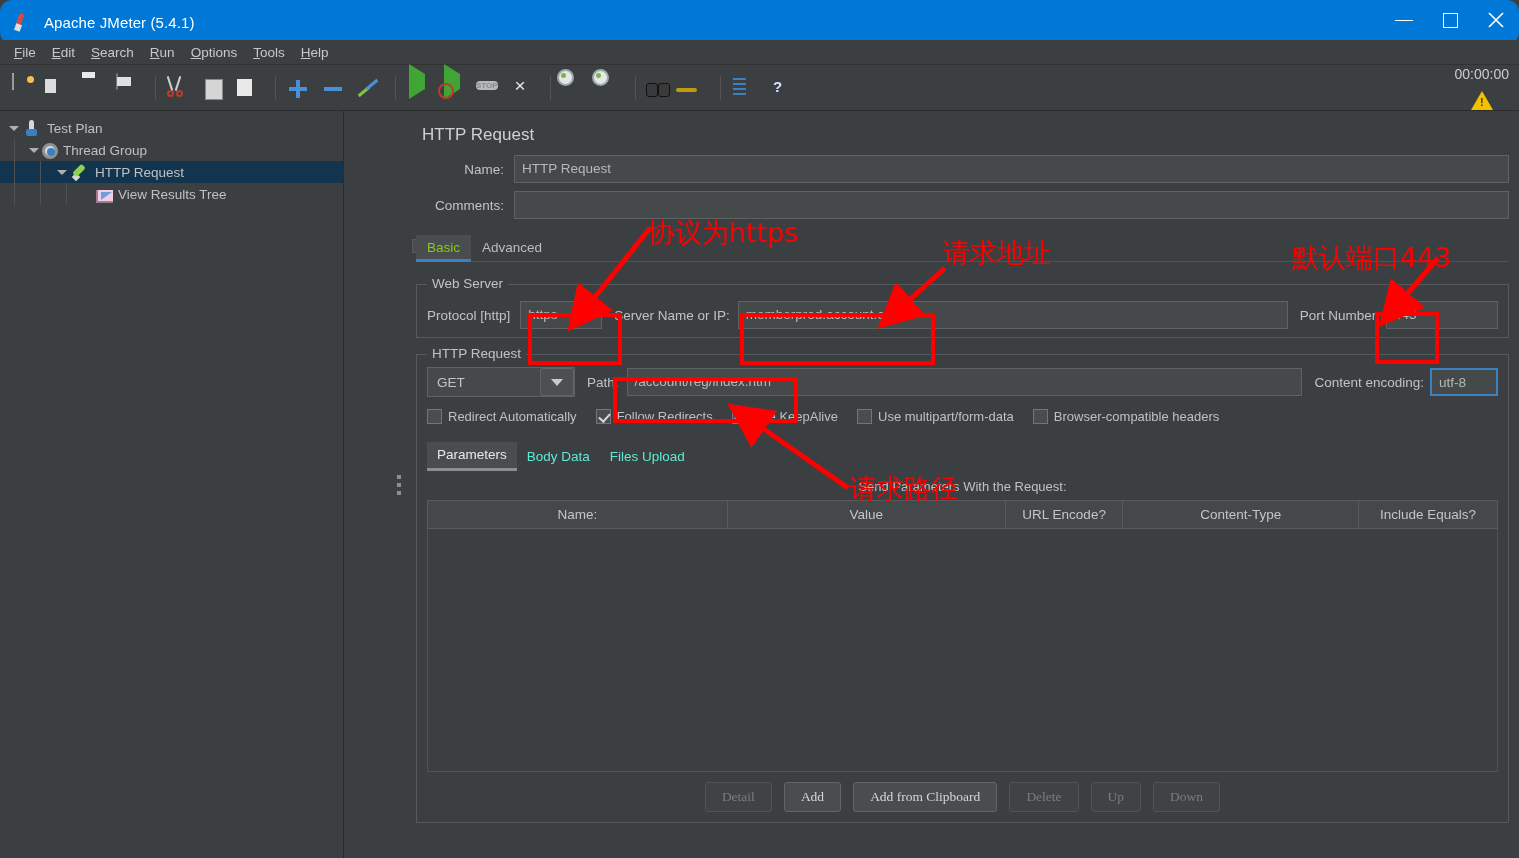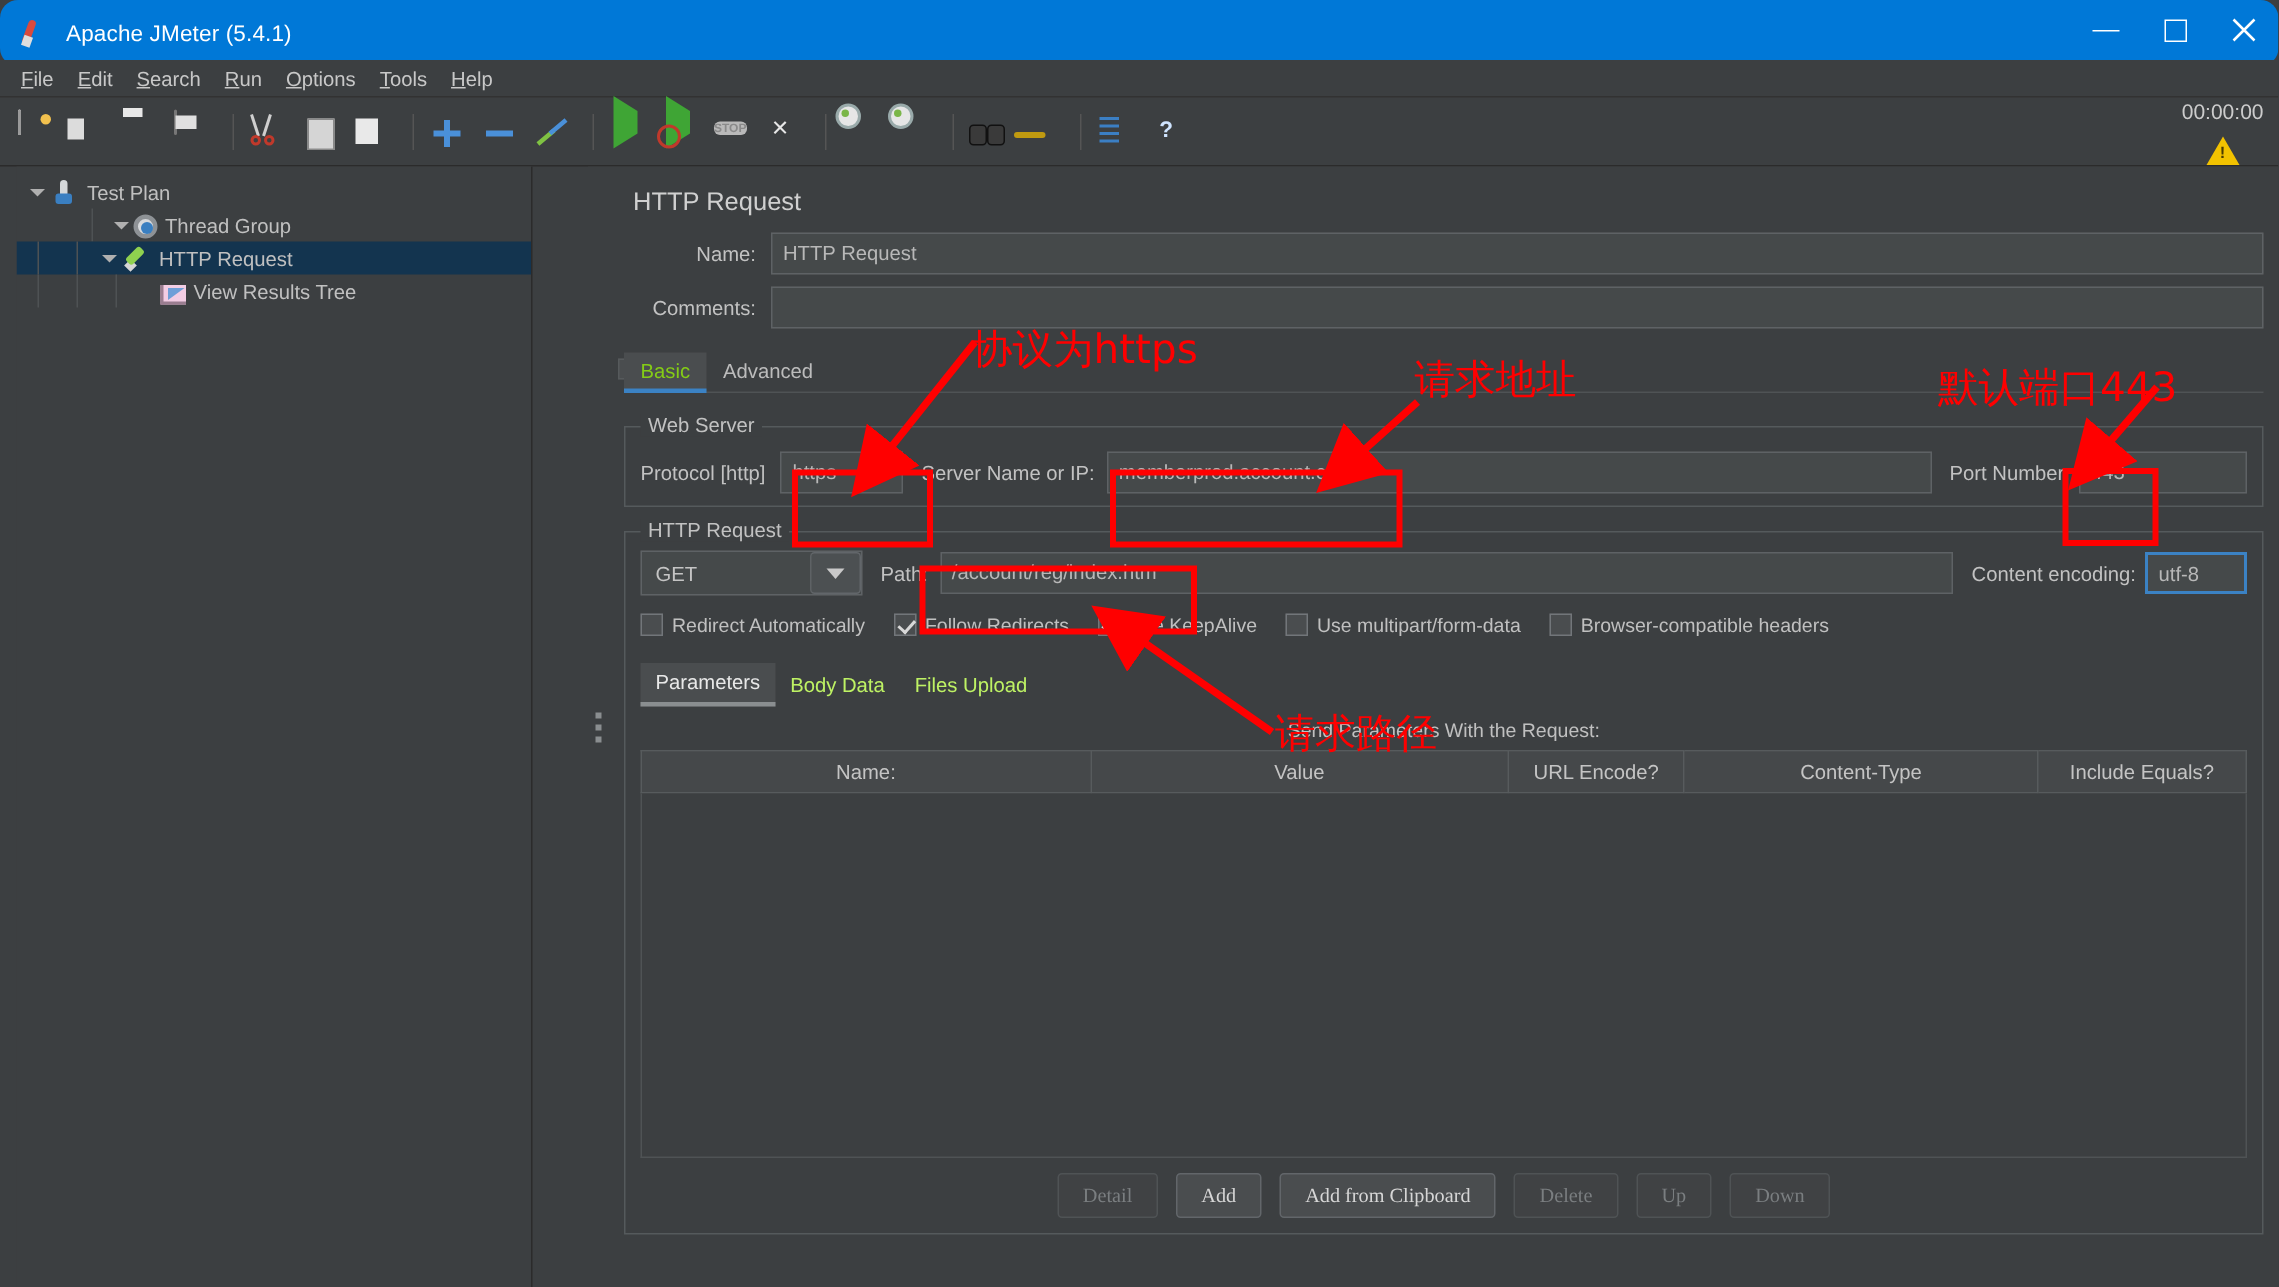--- a/index.html
+++ b/index.html
@@ -122,21 +122,21 @@
   }
   .warn-tri { width: 0; height: 0; border-left: 11px solid transparent; border-right: 11px solid transparent; border-bottom: 19px solid #f2c200; position: relative; }
   .warn-tri::after { content:"!"; position:absolute; left:-3px; top:5px; width:6px; text-align:center; color:#4a3b00; font-size:11px; font-weight:bold; }
   .ball { width: 25px; height: 25px; border-radius: 50%; background:
       radial-gradient(circle at 35% 30%, #fafafa, #c5c5c5 70%); position: relative; }
   .ball::before { content:""; position:absolute; left:9px; top:3px; width:7px; height:19px; background:#444; border-radius:4px;}
   .ball::after { content:""; position:absolute; left:3px; top:9px; width:19px; height:7px; background:#444; border-radius:4px;}
 
   
   #tree-panel {
-    position: absolute; left: 11px; top: 111px; width: 344px; height: 747px;
+    position: absolute; left: 0; top: 111px; width: 344px; height: 747px;
     background: #3c3f41; border-right: 1px solid #2b2b2b;
     padding-top: 6px; overflow: hidden;
   }
   .tree-row { height: 22px; display: flex; align-items: center; position: relative; font-size: 13.5px; color: #c0c0c0; }
   .tree-row.selected { background: #13344f; }
   .tw { width: 16px; height: 22px; display:flex;align-items:center;justify-content:center; }
   .chev { width: 0; height: 0; border-left: 5px solid transparent; border-right: 5px solid transparent; border-top: 5px solid #b0b0b0; }
   .guide { position:absolute; top:0; width:1px; height:22px; background:#4e5254; }
   .t-ic { width: 20px; height: 20px; margin-right: 5px; position: relative; }
   .ic-testplan::before{content:"";position:absolute;left:7px;top:2px;width:5px;height:11px;background:#d5d8da;border-radius:3px 3px 0 0;}
@@ -172,21 +172,21 @@
   
   #tabnav { position:absolute; left:6px; top:128px; width:40px; height:14px; background:#4a4d4f; display:flex; align-items:center; justify-content:center; gap:7px; border:1px solid #565a5c;}
   .arrow-up{width:0;height:0;border-left:5px solid transparent;border-right:5px solid transparent;border-bottom:6px solid #c9c9c9;}
   .arrow-dn{width:0;height:0;border-left:5px solid transparent;border-right:5px solid transparent;border-top:6px solid #c9c9c9;}
 
   
   .tabstrip { display: flex; align-items: flex-end; border-bottom: 1px solid #4f5355; }
   .tab { padding: 5px 11px 6px; font-size: 13.5px; color: #bcbcbc; position: relative; }
   .tab.active { background: #4a4d4f; color: #84cc16; }
   .tab.active::after { content:""; position:absolute; left:0; right:0; bottom:-1px; height:3px; background:#3b82c4; }
-  .tab2 { padding: 5px 10px 6px; font-size: 13.5px; color: #bef264; }
+  .tab2 { padding: 5px 10px 6px; font-size: 13.5px; color: #5eead4; }
   .tab2.active { background: #4a4d4f; color: #e8e8e8; border-bottom: 3px solid #8a8e90; }
 
   
   .groupbox { position: relative; border: 1px solid #555a5c; margin-top: 16px; padding: 14px 10px 10px; }
   .groupbox > .gb-title {
     position: absolute; top: -9px; left: 10px; background: #3c3f41;
     padding: 0 5px; font-size: 13.5px; color: #c2c2c2;
   }
 
   
@@ -308,21 +308,21 @@
   </div>
 
   <div id="tree-panel">
     <div class="tree-row" style="padding-left:6px;">
       <span class="tw">
           <span class="chev"></span>
         </span>
       <span class="t-ic ic-testplan"></span>
       <span>Test Plan</span>
     </div>
-    <div class="tree-row" style="padding-left:4px;margin-left:36px;">
+    <div class="tree-row" style="padding-left:4px;">
       <span class="guide" style="left:14px;"></span>
       <span class="tw" style="margin-left:22px;">
           <span class="chev"></span>
         </span>
       <span class="t-ic ic-threadgroup"></span>
       <span>Thread Group</span>
     </div>
     <div class="tree-row selected" style="padding-left:6px;">
       <span class="guide" style="left:14px;"></span>
         <span class="guide" style="left:40px;"></span>

